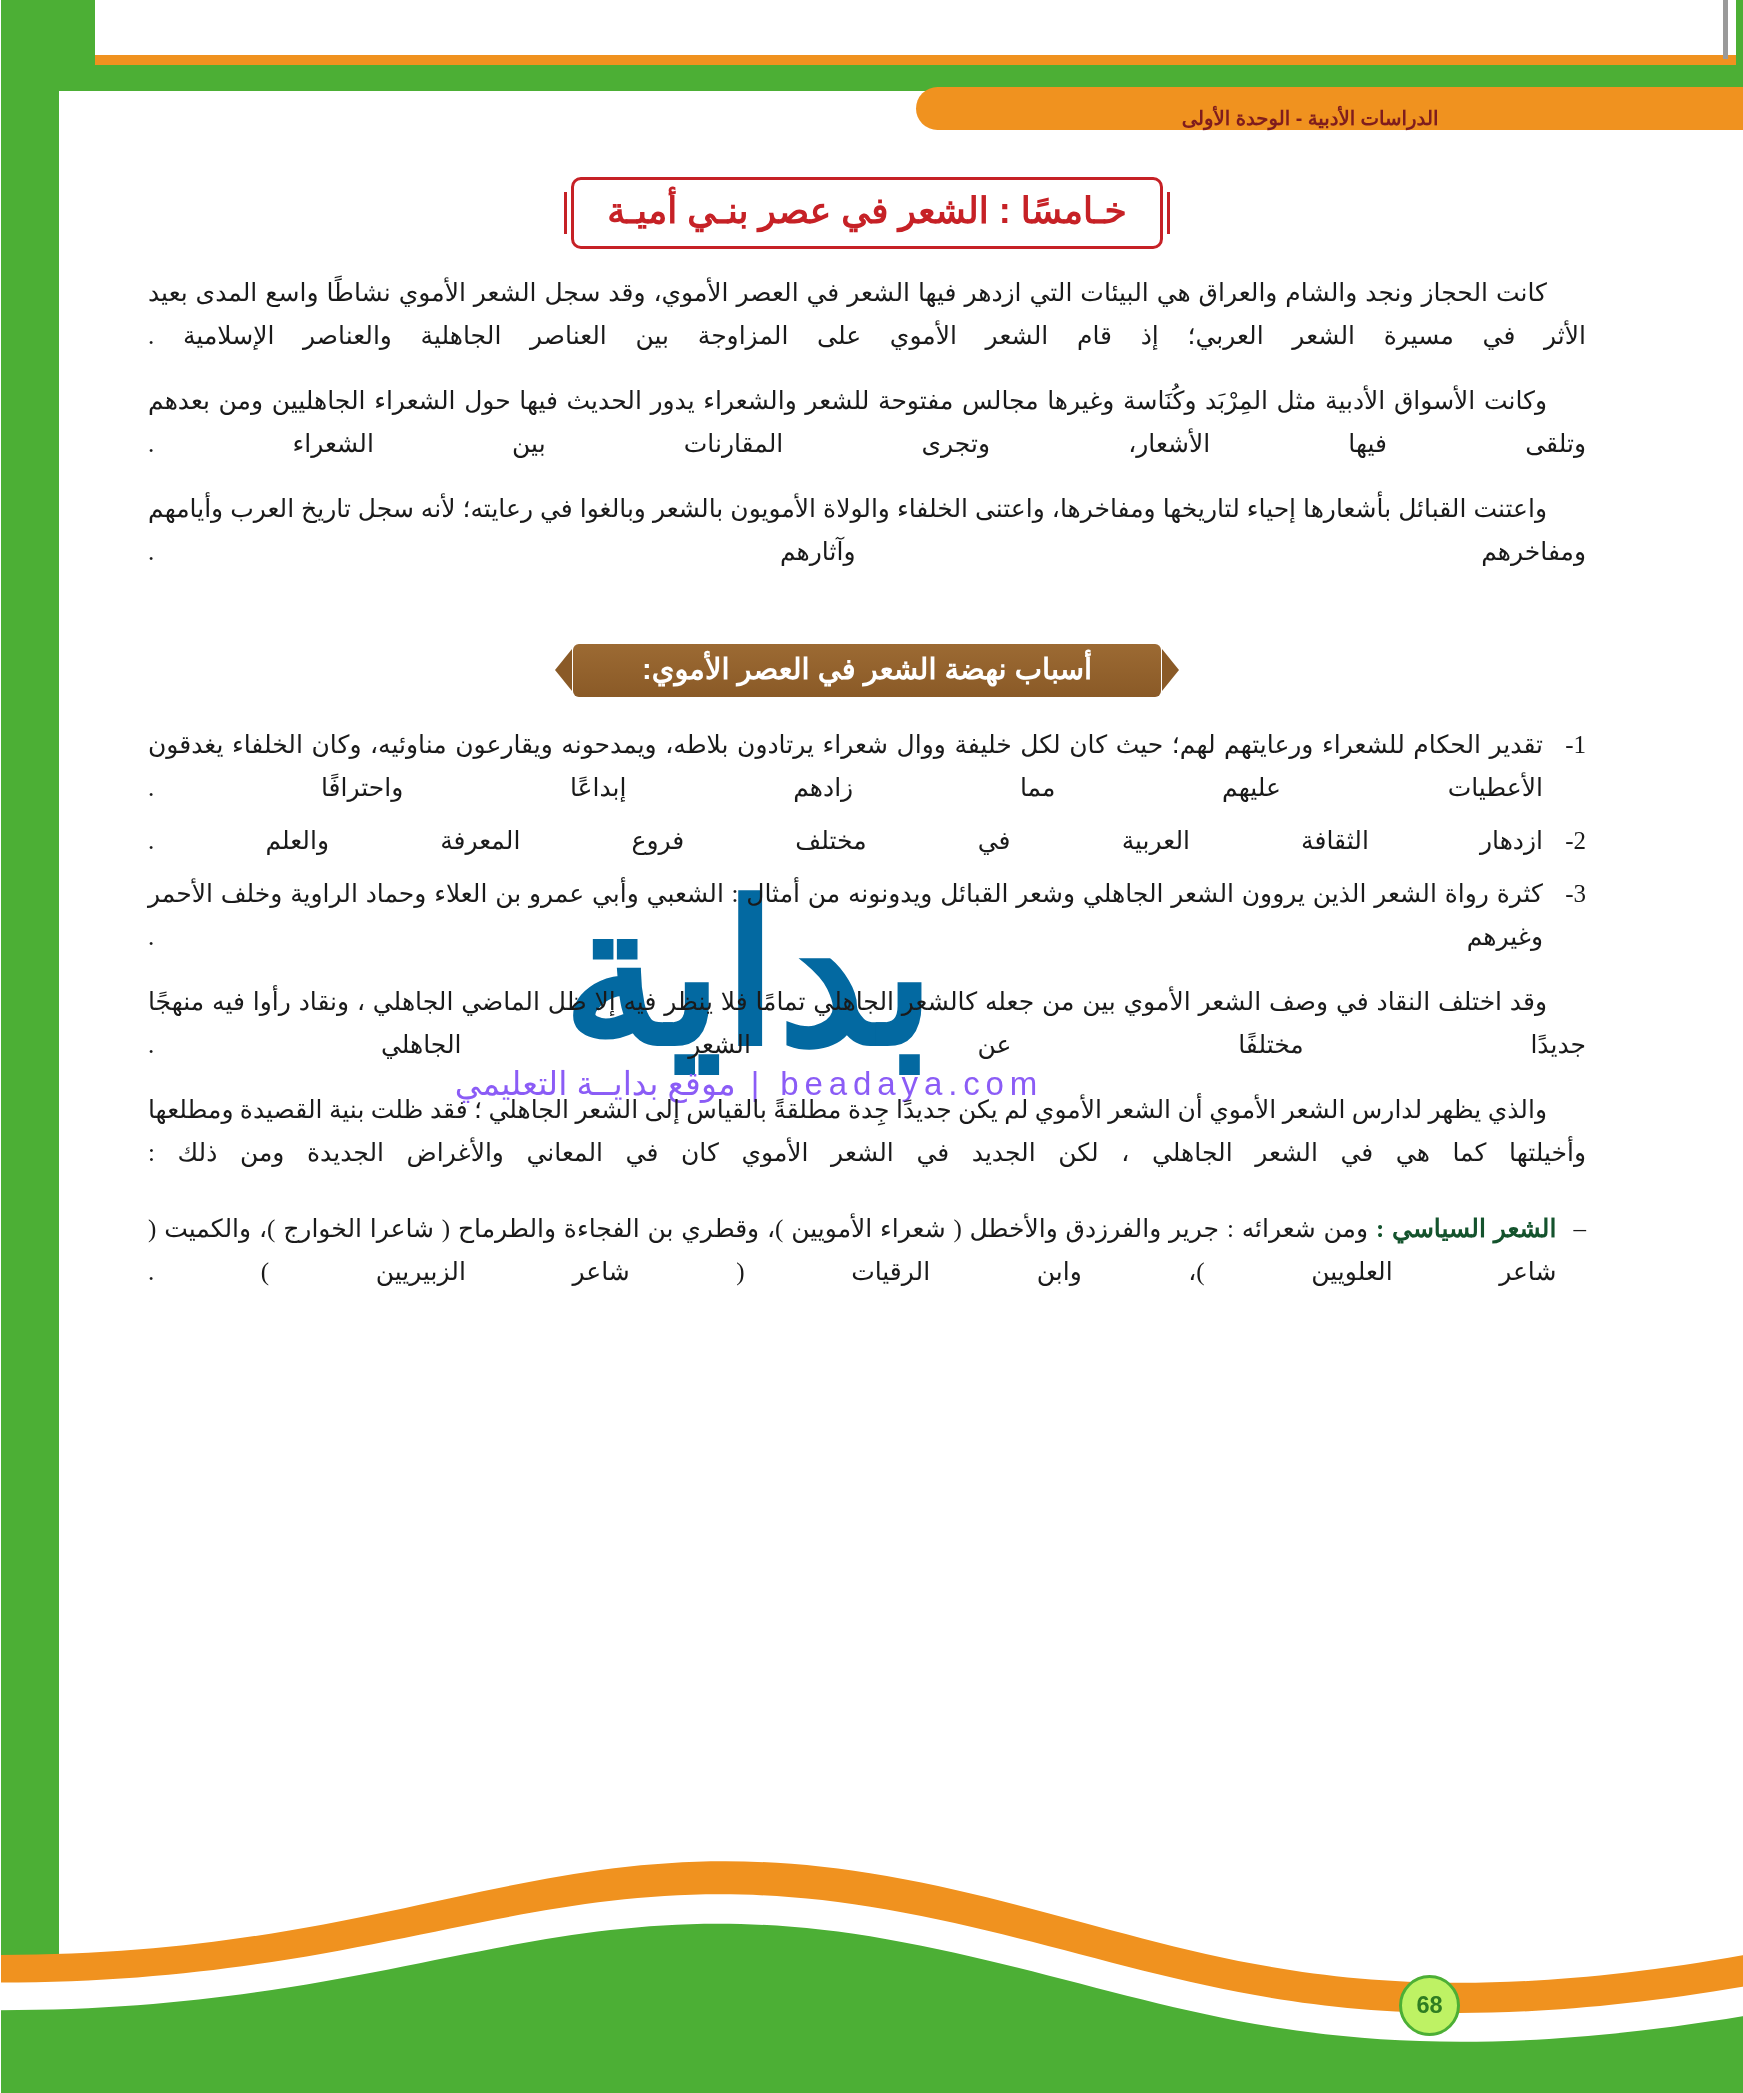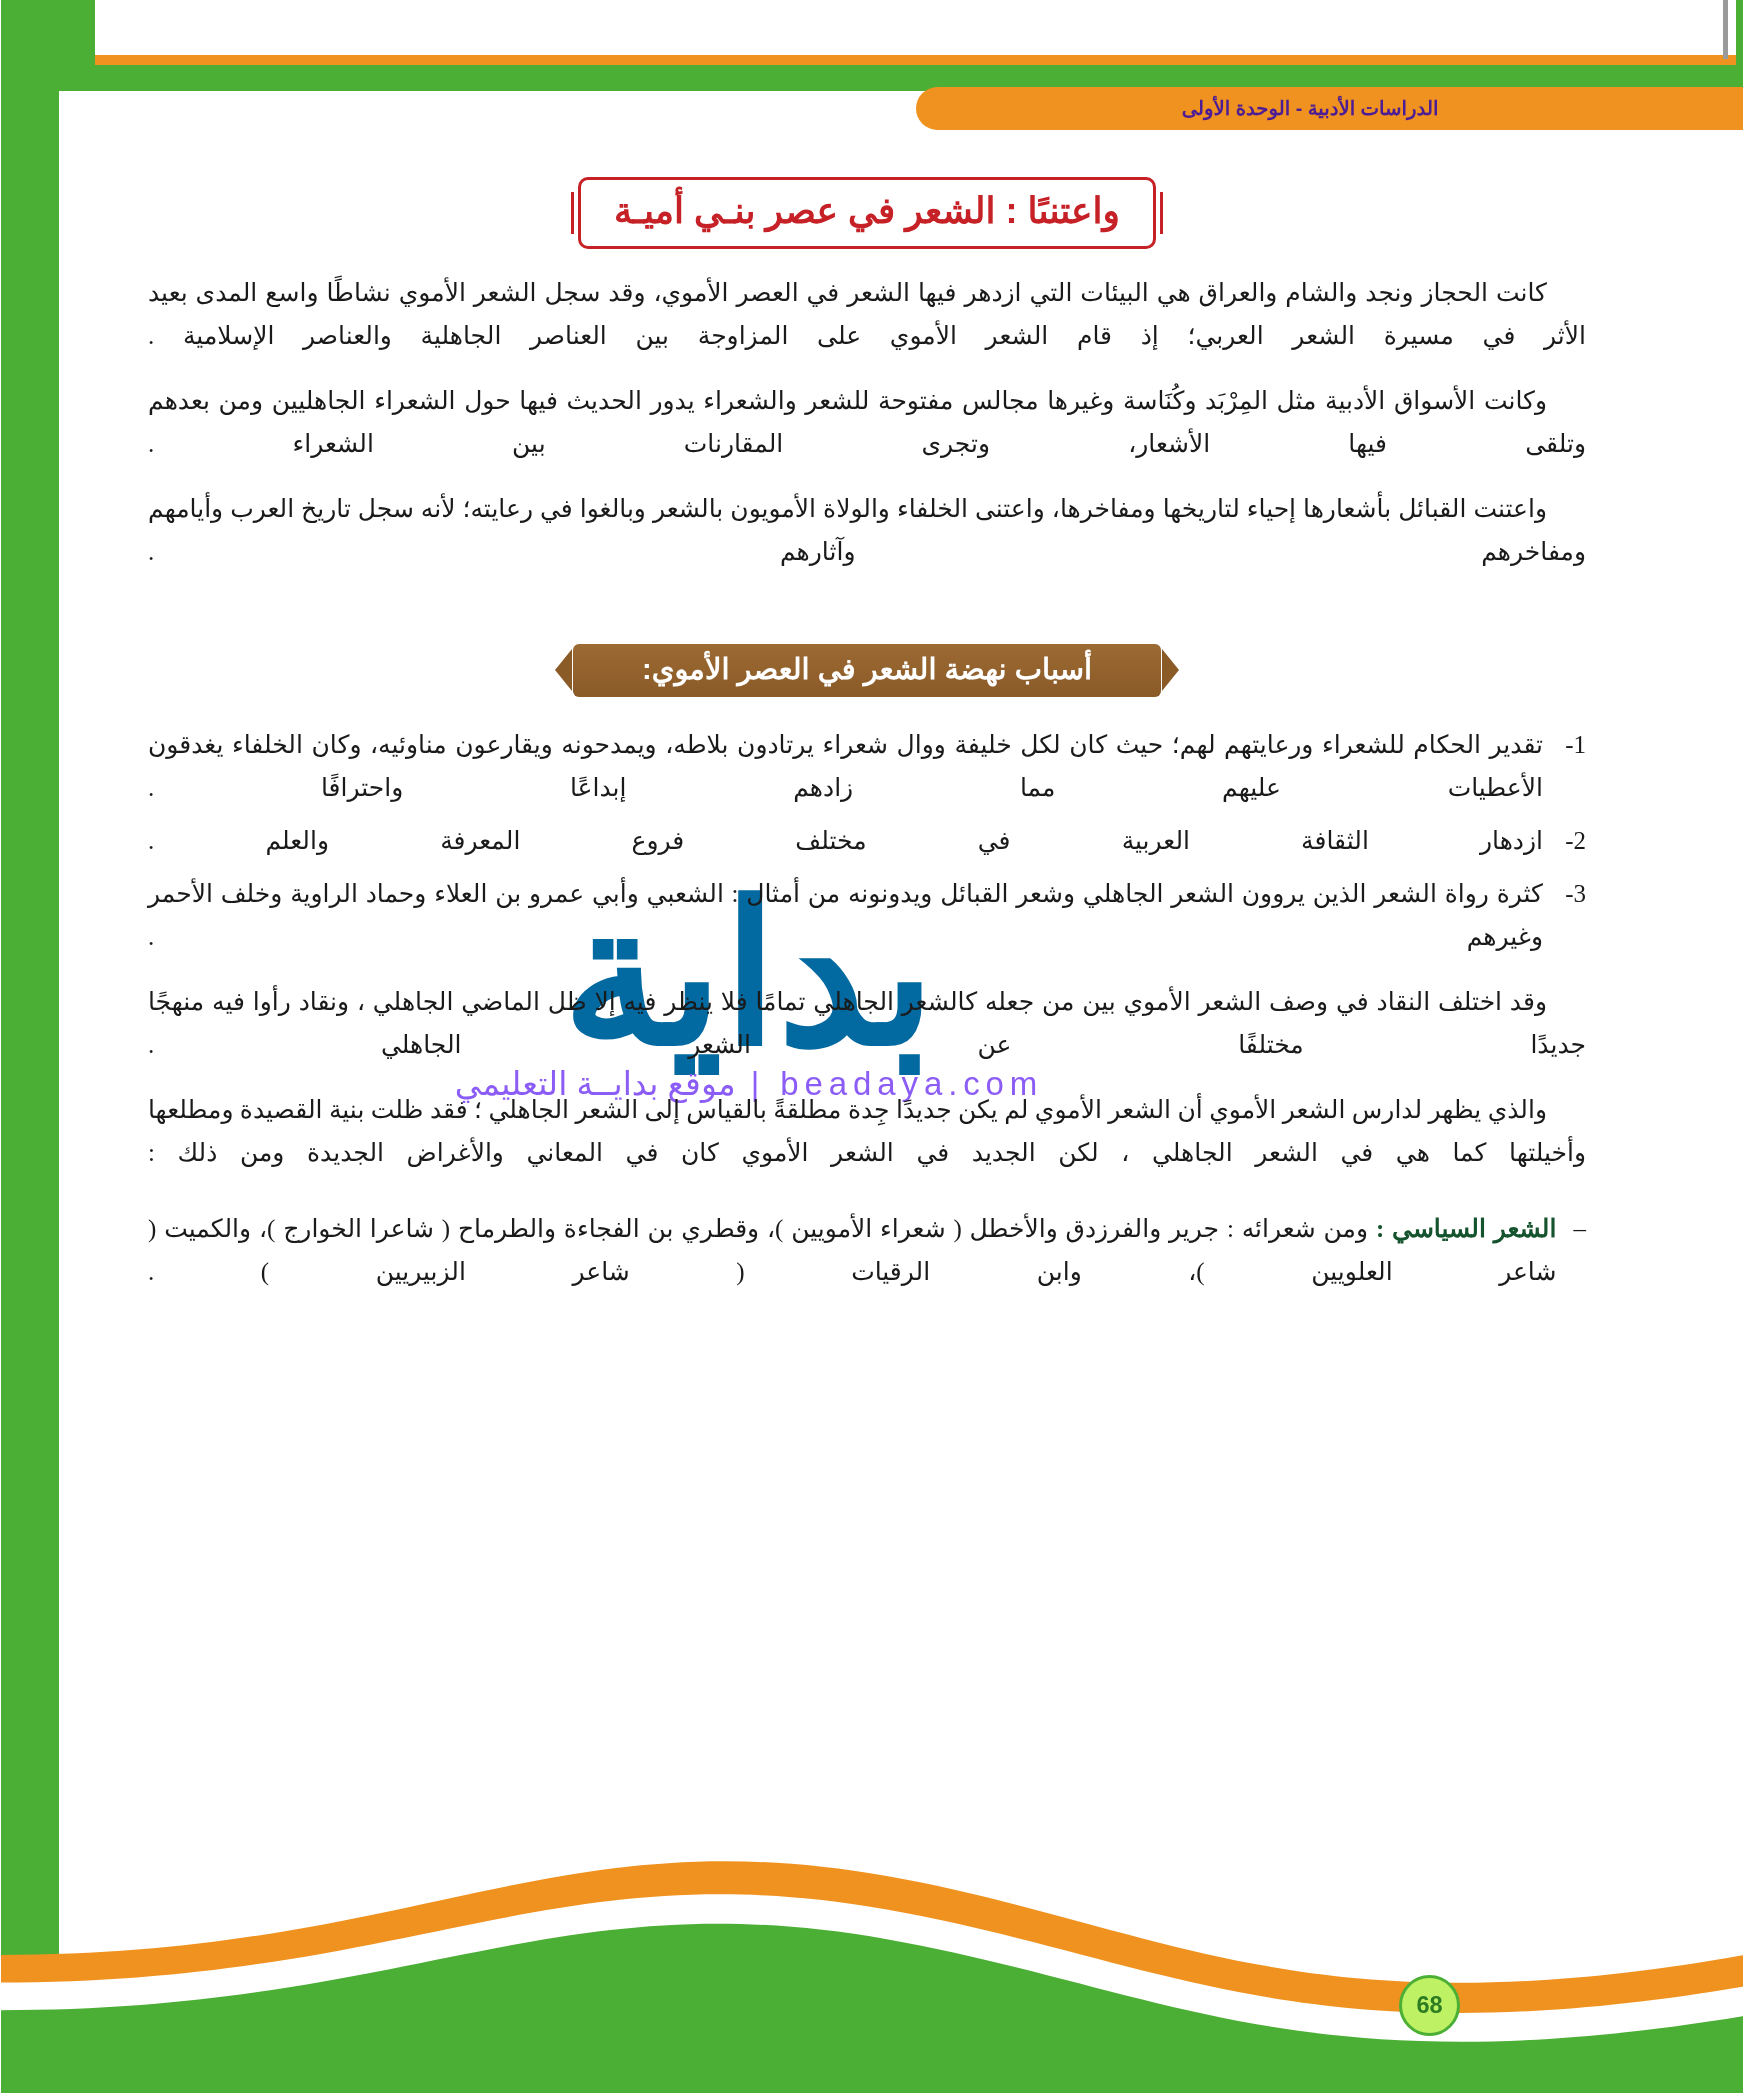--- a/index.html
+++ b/index.html
@@ -84,23 +84,23 @@
   
   .header-banner {
     position: absolute;
     top: 87px;
     left: 916px;
     width: 827px;
     height: 43px;
     background: #f0921f;
     border-radius: 21.7px 0 0 21.7px;
     display: flex;
-    align-items: center;
+    align-items: flex-end;
     justify-content: center;
-    color: #4c1d95;
+    color: #7f1d1d;
     font-family: "Liberation Sans", sans-serif;
     font-weight: bold;
     font-size: 19.7px;
     letter-spacing: 0px;
     padding-right: 39px;
   }
 
   
   .bottom-wave {
     position: absolute;
@@ -304,21 +304,21 @@
 
   <div class="watermark">
     <div class="wm-glyph">بداية</div>
     <div class="wm-line">beadaya.com  |  موقع بدايــة التعليمي</div>
   </div>
 
   <div class="content">
 
     <div class="title-box-wrap">
       <div class="title-box">
-        <div class="title-text">واعتنىًا : الشعر في عصر بنـي أميـة</div>
+        <div class="title-text">خـامسًا : الشعر في عصر بنـي أميـة</div>
       </div>
     </div>
 
     <p class="para">كانت الحجاز ونجد والشام والعراق هي البيئات التي ازدهر فيها الشعر في العصر الأموي، وقد سجل الشعر الأموي نشاطًا واسع المدى بعيد الأثر في مسيرة الشعر العربي؛ إذ قام الشعر الأموي على المزاوجة بين العناصر الجاهلية والعناصر الإسلامية .</p>
     <p class="para">وكانت الأسواق الأدبية مثل المِرْبَد وكُنَاسة وغيرها مجالس مفتوحة للشعر والشعراء يدور الحديث فيها حول الشعراء الجاهليين ومن بعدهم وتلقى فيها الأشعار، وتجرى المقارنات بين الشعراء .</p>
     <p class="para">واعتنت القبائل بأشعارها إحياء لتاريخها ومفاخرها، واعتنى الخلفاء والولاة الأمويون بالشعر وبالغوا في رعايته؛ لأنه سجل تاريخ العرب وأيامهم ومفاخرهم وآثارهم .</p>
 
     <div class="sub-banner-wrap">
       <div class="sub-banner">أسباب نهضة الشعر في العصر الأموي:</div>
     </div>

